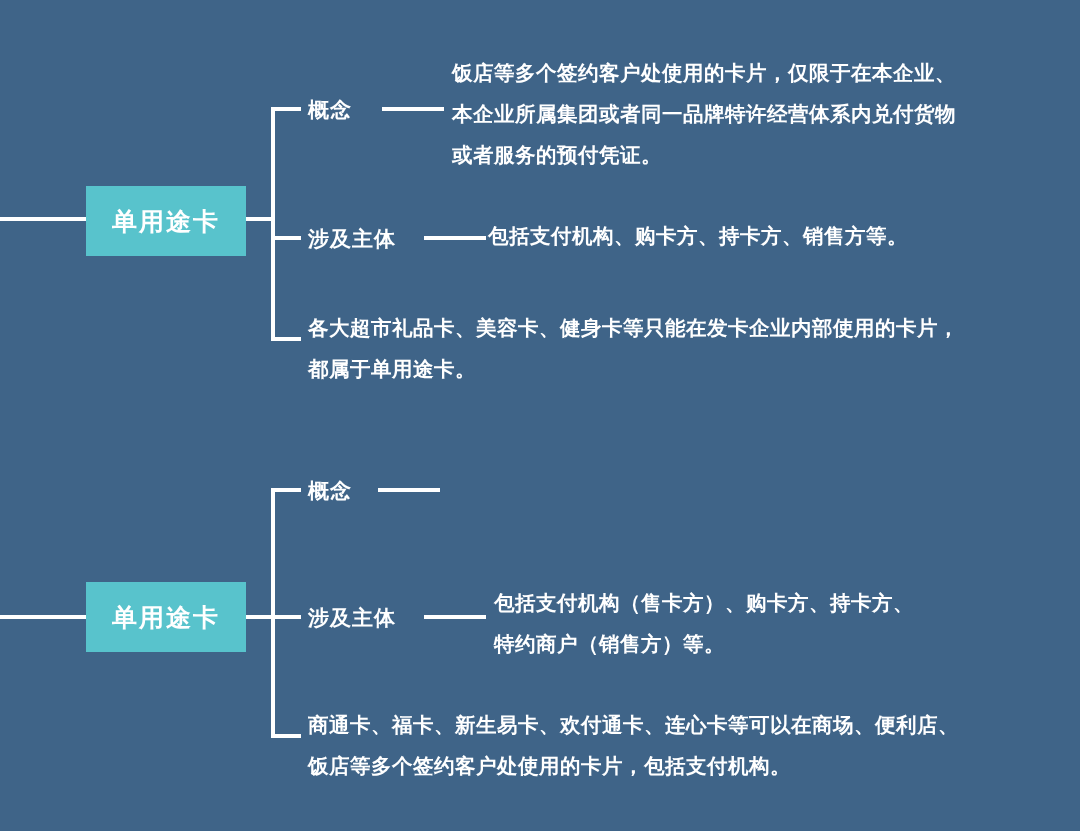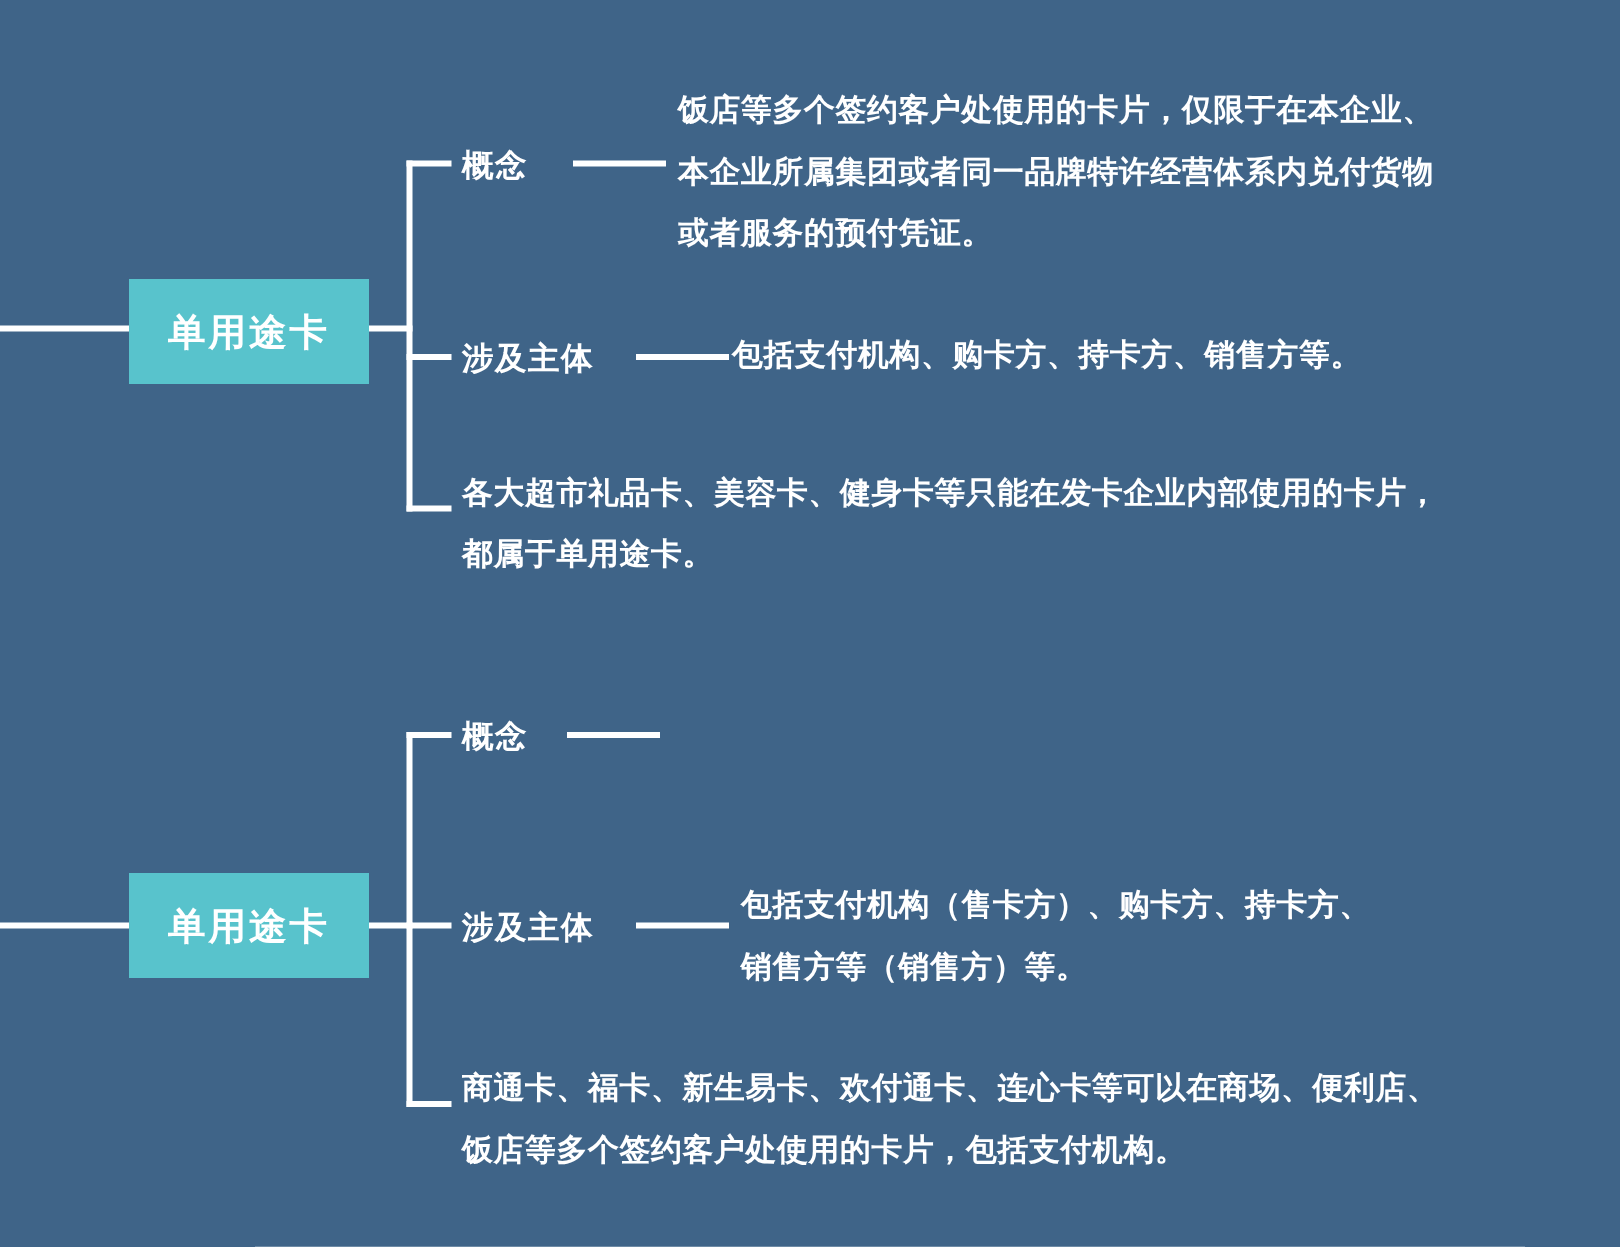--- a/index.html
+++ b/index.html
@@ -115,18 +115,18 @@
   <div class="hline" style="left:271px; top:488px; width:30px;"></div>
   <div class="hline" style="left:271px; top:615px; width:30px;"></div>
   <div class="hline" style="left:271px; top:734px; width:30px;"></div>
 
   <div class="branch-label" style="left:308px; top:477px;">概念</div>
   <div class="branch-dash" style="left:378px; top:488px; width:62px;"></div>
 
   <div class="branch-label" style="left:308px; top:604px;">涉及主体</div>
   <div class="branch-dash" style="left:424px; top:615px; width:62px;"></div>
   <div class="branch-text" style="left:494px; top:583px; width:560px;">包括支付机构（售卡方）、购卡方、持卡方、
-销售方等（销售方）等。</div>
+特约商户（销售方）等。</div>
 
   <div class="branch-text" style="left:308px; top:705px; width:755px;">商通卡、福卡、新生易卡、欢付通卡、连心卡等可以在商场、便利店、
 饭店等多个签约客户处使用的卡片，包括支付机构。</div>
 
 </div>
 
 </body></html>

